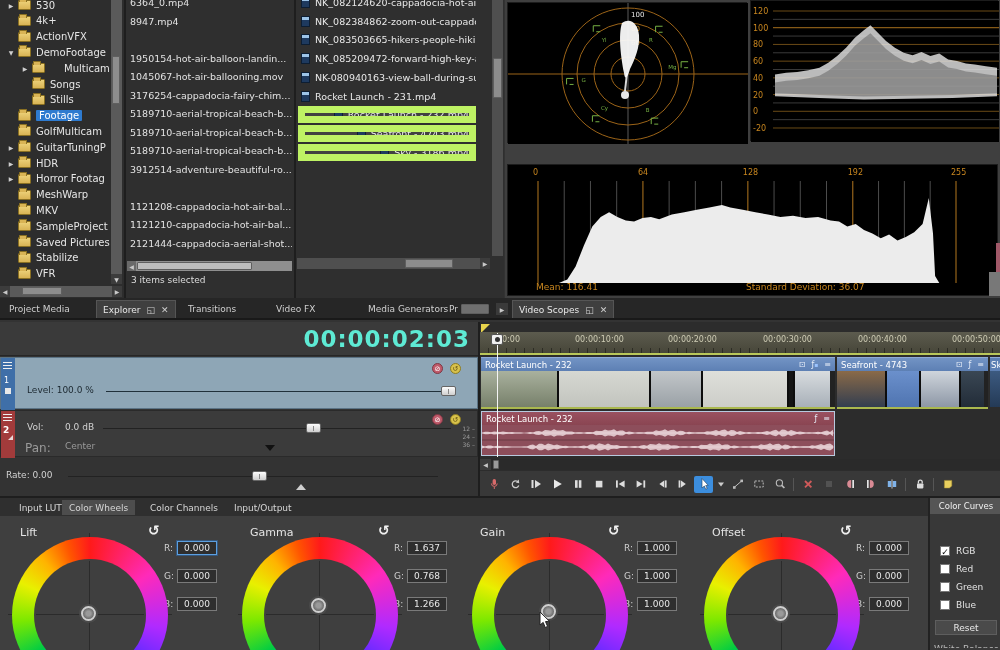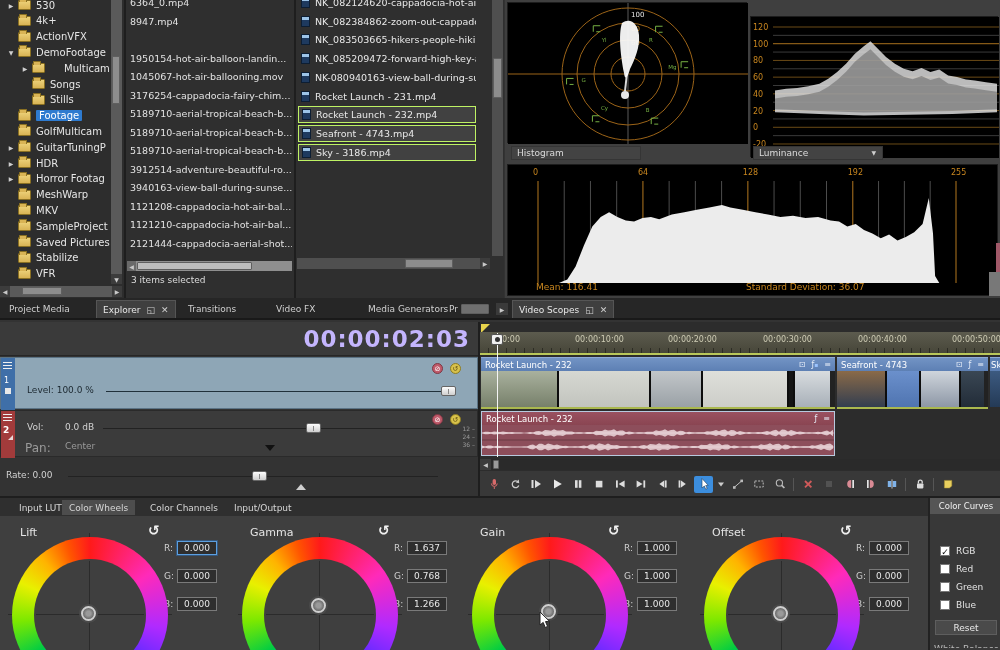--- a/index.html
+++ b/index.html
@@ -9,21 +9,21 @@
   .panel{background:#2d2d2d;}
   
   .tree-row{position:absolute;left:0;height:16px;display:flex;align-items:center;white-space:nowrap;font-size:10px;color:#e6e6e6;}
   .tw{display:inline-block;}
   .arrow{font-size:6px;color:#cfcfcf;width:10px;text-align:center;}
   .folder-ic{width:13px;height:10px;background:linear-gradient(#edd27a,#d9b455);border:1px solid #8a7022;border-radius:1px;margin-right:4px;position:relative;}
   .folder-ic:before{content:"";position:absolute;top:-3px;left:0;width:6px;height:3px;background:#d9b455;border:1px solid #8a7022;border-bottom:none;border-radius:1px 1px 0 0;}
   .sel-label{background:#2e7bd0;color:#fff;padding:0 3px;border-radius:1px;}
   .list-row{position:absolute;left:4px;white-space:nowrap;overflow:hidden;font-size:9.5px;color:#e2e2e2;height:17px;display:flex;align-items:center;}
   .media-row{position:absolute;left:2px;right:14px;height:17px;display:flex;align-items:center;font-size:9.5px;color:#e8e8e8;white-space:nowrap;overflow:hidden;}
-  .media-row.sel{background:#414141;border:1px solid #bef264;}
+  .media-row.sel{background:#414141;border:7px solid #bef264;justify-content:flex-end;}
   .file-ic{width:9px;height:11px;background:linear-gradient(#9cc4e8 0 3px,#1e3a5f 3px);border:1px solid #0d1e33;margin:0 5px 0 3px;flex:none;}
   .sbar{background:#4a4a4a;}
   .sthumb{background:#8d8d8d;border:1px solid #5f5f5f;border-radius:1px;}
   .sbtn{background:#3c3c3c;color:#c8c8c8;font-size:6px;display:flex;align-items:center;justify-content:center;}
   
   .scopebox{background:#000;border:1px solid #1c1c1c;}
   .seltext{font-size:9px;color:#dcdcdc;}
   .selbg{background:#434343;border:1px solid #353535;}
   .scope-stat{font-size:9px;color:#c8861f;position:absolute;}
   
@@ -165,21 +165,20 @@
     <div class="abs" id="file-list" style="left:0;top:0;width:168px;height:258px;overflow:hidden;">
         <div class="list-row" style="top: -6px; width: 162px;">6364_0.mp4</div>
         <div class="list-row" style="top: 12.5px; width: 162px;">8947.mp4</div>
         <div class="list-row" style="top: 49.5px; width: 162px;">1950154-hot-air-balloon-landin...</div>
         <div class="list-row" style="top: 68px; width: 162px;">1045067-hot-air-ballooning.mov</div>
         <div class="list-row" style="top: 86.5px; width: 162px;">3176254-cappadocia-fairy-chim...</div>
         <div class="list-row" style="top: 105px; width: 162px;">5189710-aerial-tropical-beach-b...</div>
         <div class="list-row" style="top: 123.5px; width: 162px;">5189710-aerial-tropical-beach-b...</div>
         <div class="list-row" style="top: 142px; width: 162px;">5189710-aerial-tropical-beach-b...</div>
         <div class="list-row" style="top: 160.5px; width: 162px;">3912514-adventure-beautiful-ro...</div>
-        <div class="list-row" style="top: 179px; width: 162px;">3940163-view-ball-during-sunse...</div>
         <div class="list-row" style="top: 197.5px; width: 162px;">1121208-cappadocia-hot-air-bal...</div>
         <div class="list-row" style="top: 216px; width: 162px;">1121210-cappadocia-hot-air-bal...</div>
         <div class="list-row" style="top: 234.5px; width: 162px;">2121444-cappadocia-aerial-shot...</div>
       </div>
     <div class="abs sbar" style="left:1px;top:261px;width:165px;height:10px;background:#8f8f8f;">
       <div class="sbtn abs" style="left:0;top:0;width:9px;height:10px;background:#6a6a6a;">◀</div>
       <div class="sthumb abs" style="left:10px;top:1px;width:115px;height:8px;background:#bdbdbd;"></div>
     </div>
     <div class="abs" style="left:5px;top:275px;font-size:9px;color:#dcdcdc;">3 items selected</div>
   </div>
@@ -256,21 +255,21 @@
           <text x="93.03588245933881" y="106.94938459043077" fill="#76b043" font-size="5.5">Cy</text>
           <path d="M58.564452012988916 75.42627666722906 L58.564452012988916 81.42627666722906 M58.564452012988916 75.42627666722906 L65.56445201298891 75.42627666722906 M65.56445201298891 81.42627666722906 L61.564452012988916 81.42627666722906" stroke="#76b043" stroke-width="1" fill="none"></path>
           <text x="73.4282049753709" y="78.63372712686343" fill="#76b043" font-size="5.5">G</text>
           <path d="M85.26468267447406 22.748153589093135 L85.26468267447406 28.748153589093135 M85.26468267447406 22.748153589093135 L92.26468267447406 22.748153589093135 M92.26468267447406 28.748153589093135 L88.26468267447406 28.748153589093135" stroke="#76b043" stroke-width="1" fill="none"></path>
           <text x="93.68355237373895" y="38.6710130675879" fill="#76b043" font-size="5.5">Yl</text>
           <path d="M114 20 C122 14 130 20 131 32 C132 44 127 56 122 66 C120 73 117 79 116 70 C113 55 110 32 114 20 Z" fill="#fafafa" fill-opacity="0.95"></path>
           <line x1="119" y1="70" x2="117" y2="88" stroke="#fff" stroke-width="2" stroke-opacity="0.85"></line>
           <circle cx="117" cy="92" r="4" fill="#fff" fill-opacity="0.9"></circle>
         </svg>
     </div>
-    <div class="abs scopebox" style="left:245px;top:16px;width:248px;height:141px;">
+    <div class="abs scopebox" style="left:245px;top:0;width:248px;height:141px;">
       <svg id="wf-svg" width="248" height="141">
           <rect x="0" y="0" width="248" height="141" fill="#000"></rect>
           <line x1="22" y1="10" x2="248" y2="10" stroke="#6a4a16" stroke-width="1"></line>
           <line x1="22" y1="18.357" x2="248" y2="18.357" stroke="#3a3a3a" stroke-width="1"></line>
           <line x1="22" y1="26.714" x2="248" y2="26.714" stroke="#a8701e" stroke-width="1"></line>
           <line x1="22" y1="35.071" x2="248" y2="35.071" stroke="#3a3a3a" stroke-width="1"></line>
           <line x1="22" y1="43.428" x2="248" y2="43.428" stroke="#6a4a16" stroke-width="1"></line>
           <line x1="22" y1="51.785" x2="248" y2="51.785" stroke="#3a3a3a" stroke-width="1"></line>
           <line x1="22" y1="60.142" x2="248" y2="60.142" stroke="#6a4a16" stroke-width="1"></line>
           <line x1="22" y1="68.499" x2="248" y2="68.499" stroke="#3a3a3a" stroke-width="1"></line>
@@ -285,29 +284,20 @@
           <text x="2" y="29.714" fill="#c8861f" font-size="8">100</text>
           <text x="2" y="46.428" fill="#c8861f" font-size="8">80</text>
           <text x="2" y="63.142" fill="#c8861f" font-size="8">60</text>
           <text x="2" y="79.856" fill="#c8861f" font-size="8">40</text>
           <text x="2" y="96.57" fill="#c8861f" font-size="8">20</text>
           <text x="2" y="113.284" fill="#c8861f" font-size="8">0</text>
           <text x="2" y="129.998" fill="#c8861f" font-size="8">-20</text>
           <polygon points="24,73.5 35.1,71.8 46.2,71.0 57.3,69.3 68.4,66.8 77.28,61.8 86.16,55.1 95.04,46.8 103.92,36.7 112.80000000000001,29.2 119.46,24.2 126.12,30.9 135,40.1 143.88,46.8 152.76,51.8 161.64,54.3 170.52,50.9 179.39999999999998,55.1 188.28,52.6 197.16,58.5 206.04,60.1 214.92,62.6 223.8,63.5 234.89999999999998,65.2 246,66.8 246,95.2 201.60000000000002,96.9 157.2,97.7 112.80000000000001,98.6 68.4,96.9 24,95.2" fill="#e4e4e4" fill-opacity="0.82"></polygon>
           <polygon points="24,81.5 35.1,79.8 46.2,79.0 57.3,77.3 68.4,74.8 77.28,69.8 86.16,63.1 95.04,54.8 103.92,44.7 112.80000000000001,37.2 119.46,32.2 126.12,38.9 135,48.1 143.88,54.8 152.76,59.8 161.64,62.3 170.52,58.9 179.39999999999998,63.1 188.28,60.6 197.16,66.5 206.04,68.1 214.92,70.6 223.8,71.5 234.89999999999998,73.2 246,74.8 246,92.2 201.60000000000002,93.9 157.2,94.7 112.80000000000001,95.6 68.4,93.9 24,92.2" fill="#555" fill-opacity="0.45"></polygon>
         </svg>
-    </div>
-    <div class="abs" style="left:0;top:145px;width:495px;height:17px;">
-      <div class="abs selbg" style="left:6px;top:1px;width:130px;height:14px;">
-        <span class="seltext abs" style="left:5px;top:1px;">Histogram</span>
-      </div>
-      <div class="abs selbg" style="left:248px;top:1px;width:130px;height:14px;">
-        <span class="seltext abs" style="left:5px;top:1px;">Luminance</span>
-        <span class="abs" style="right:6px;top:2px;font-size:6px;color:#cfcfcf;">▼</span>
-      </div>
     </div>
     <div class="abs scopebox" style="left:2px;top:164px;width:491px;height:132px;">
       <svg id="hg-svg" width="489" height="130">
           <rect x="0" y="0" width="489" height="130" fill="#000"></rect>
           <line x1="56.227450980392156" y1="16" x2="56.227450980392156" y2="118" stroke="#4c4c4c" stroke-width="1"></line>
           <line x1="82.45490196078431" y1="16" x2="82.45490196078431" y2="118" stroke="#4c4c4c" stroke-width="1"></line>
           <line x1="108.68235294117648" y1="16" x2="108.68235294117648" y2="118" stroke="#4c4c4c" stroke-width="1"></line>
           <line x1="161.13725490196077" y1="16" x2="161.13725490196077" y2="118" stroke="#4c4c4c" stroke-width="1"></line>
           <line x1="187.36470588235295" y1="16" x2="187.36470588235295" y2="118" stroke="#4c4c4c" stroke-width="1"></line>
           <line x1="213.5921568627451" y1="16" x2="213.5921568627451" y2="118" stroke="#4c4c4c" stroke-width="1"></line>
@@ -360,21 +350,21 @@
         <span>Pr</span>
       </div>
       <div class="dtab active" style="left: 512px;">
         <span>Video Scopes</span>
         <span class="dticon">◱</span>
         <span class="dticon">✕</span>
       </div>
     </div>
 
   <div class="abs" style="left:0;top:322px;width:478px;height:34px;background:#3a3a3a;border-bottom:1px solid #262626;">
-    <div style="position:absolute;right:8px;top:4px;font-size:23px;font-weight:bold;color:#c4b5fd;letter-spacing:1px;">00:00:02:03</div>
+    <div style="position:absolute;right:8px;top:4px;font-size:23px;font-weight:bold;color:#5eead4;letter-spacing:1px;">00:00:02:03</div>
   </div>
 
   <div class="abs" style="left:0;top:357px;width:478px;height:52px;background:#8ea6b6;border:1px solid #5b7385;">
     <div class="abs" style="left:0;top:0;width:14px;height:52px;background:#3f6fa8;">
       <div class="hamb abs" style="left:2px;top:4px;"></div>
       <div class="abs" style="left:3px;top:18px;font-size:8px;color:#fff;">1</div>
       <div class="abs" style="left:4px;top:30px;width:6px;height:6px;background:#e8e8e8;"></div>
     </div>
     <span class="trklabel abs" style="left:26px;top:27px;">Level: 100.0 %</span>
     <div class="slider-line abs" style="left:105px;top:33px;width:347px;"></div>

